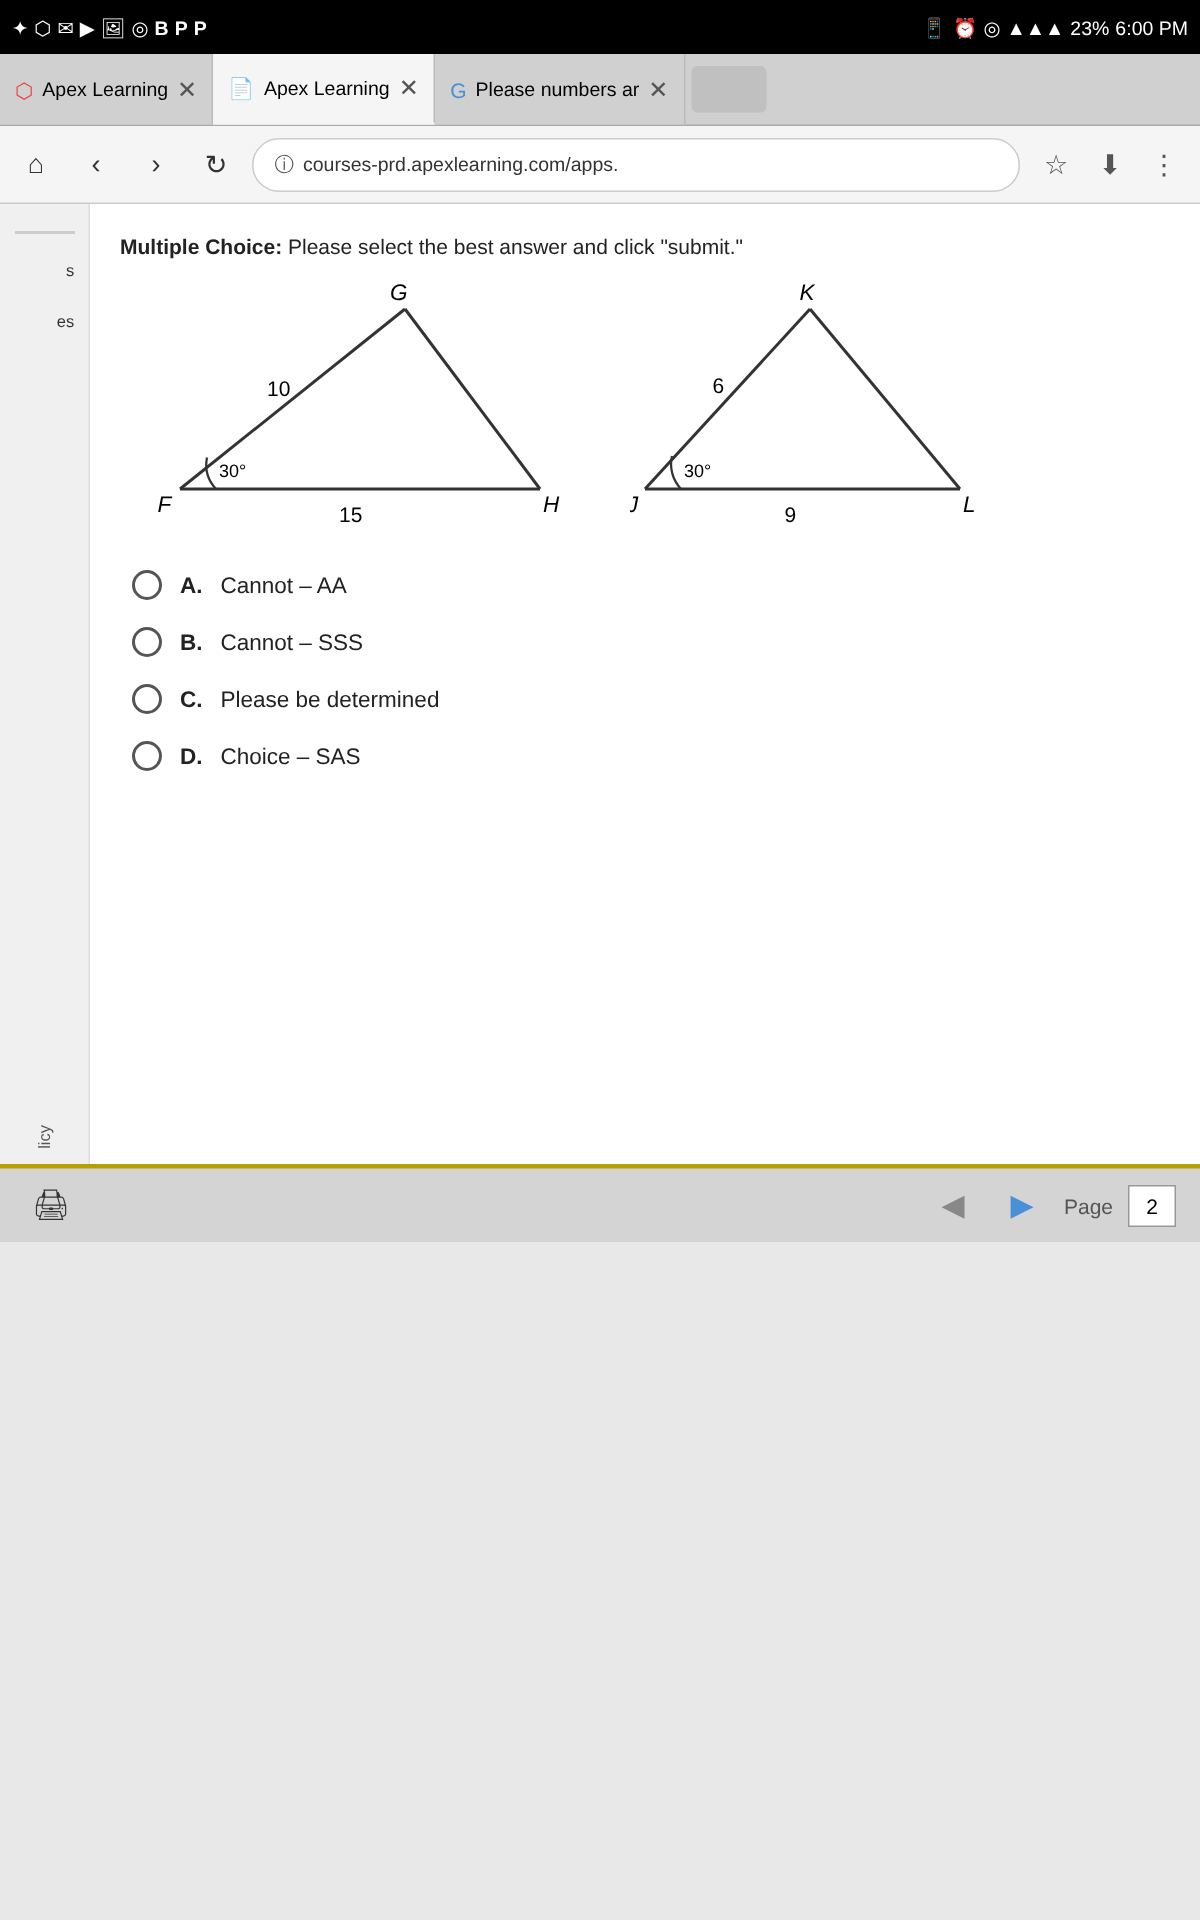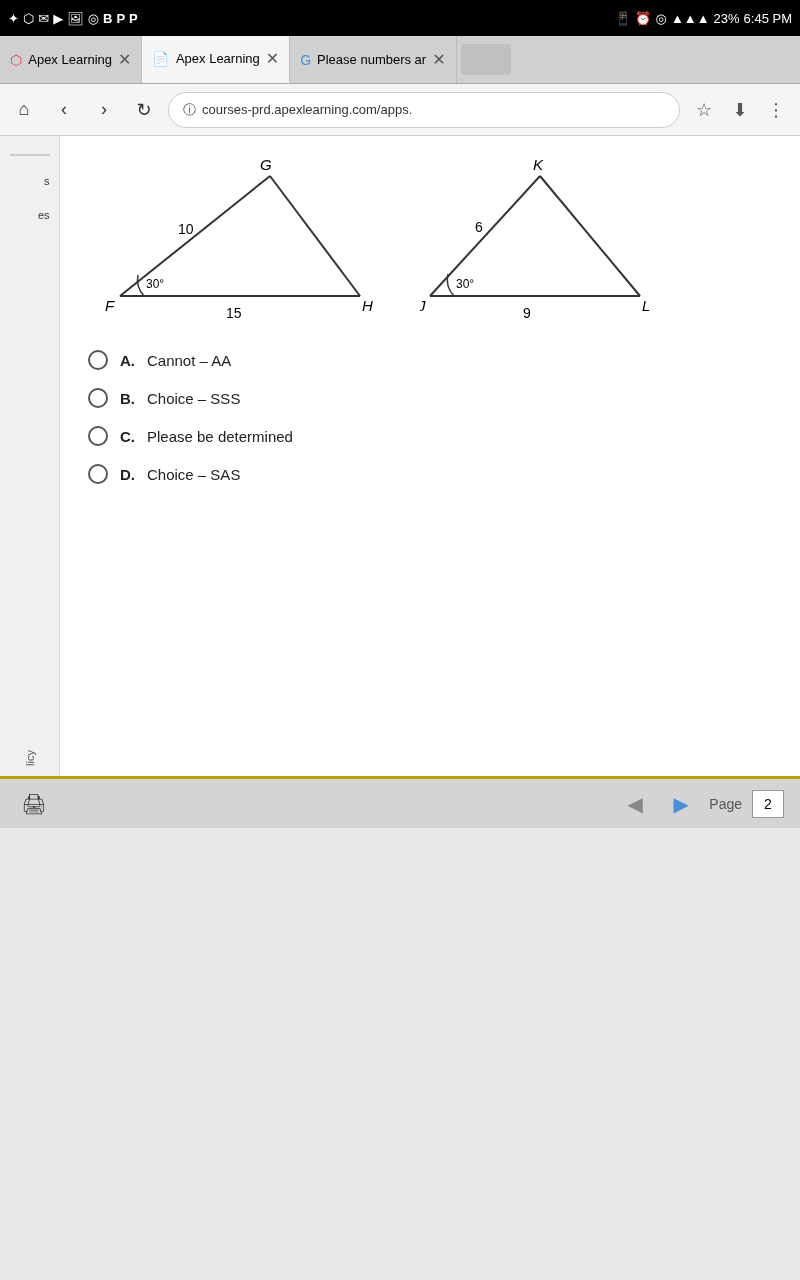--- a/index.html
+++ b/index.html
@@ -234,21 +234,21 @@
     <span style="font-weight:bold;">B</span>
     <span style="font-weight:bold;">P</span>
     <span style="font-weight:bold;">P</span>
   </div>
   <div class="status-right">
     <span>📱</span>
     <span>⏰</span>
     <span>◎</span>
     <span>▲▲▲</span>
     <span>23%</span>
-    <span>6:45 PM</span>
+    <span>6:00 PM</span>
   </div>
 </div>
 
 <div class="tab-bar">
 
   <div class="tab">
     <span style="color:#e44; font-size:14px;">⬡</span>
     <span style="flex:1; overflow:hidden; white-space:nowrap; text-overflow:ellipsis;">Apex Learning</span>
     <span class="tab-close">✕</span>
   </div>
@@ -293,20 +293,23 @@
     </div>
     <div class="sidebar-item">
       <span>es</span>
     </div>
     <div style="margin-top:auto; margin-bottom:10px; font-size:11px; color:#555; writing-mode: vertical-rl; transform: rotate(180deg);">
       <span>licy</span>
     </div>
   </div>
 
   <div class="question-area">
+    <div class="question-instruction">
+      <b>Multiple Choice:</b><span> Please select the best answer and click "submit."</span>
+    </div>
 
     <div class="diagrams-row">
 
       <svg width="280" height="170">
 
         <line x1="20" y1="140" x2="170" y2="20" stroke="#333" stroke-width="2"></line>
         <line x1="170" y1="20" x2="260" y2="140" stroke="#333" stroke-width="2"></line>
         <line x1="20" y1="140" x2="260" y2="140" stroke="#333" stroke-width="2"></line>
 
         <text x="160" y="14" font-size="15" font-family="Arial" font-style="italic">G</text>
@@ -342,21 +345,21 @@
 
     <ul class="choices">
       <li class="choice-item">
         <div class="radio-circle"></div>
         <span><b>A.</b></span>
         <span>Cannot – AA</span>
       </li>
       <li class="choice-item">
         <div class="radio-circle"></div>
         <span><b>B.</b></span>
-        <span>Choice – SSS</span>
+        <span>Cannot – SSS</span>
       </li>
       <li class="choice-item">
         <div class="radio-circle"></div>
         <span><b>C.</b></span>
         <span>Please be determined</span>
       </li>
       <li class="choice-item">
         <div class="radio-circle"></div>
         <span><b>D.</b></span>
         <span>Choice – SAS</span>

